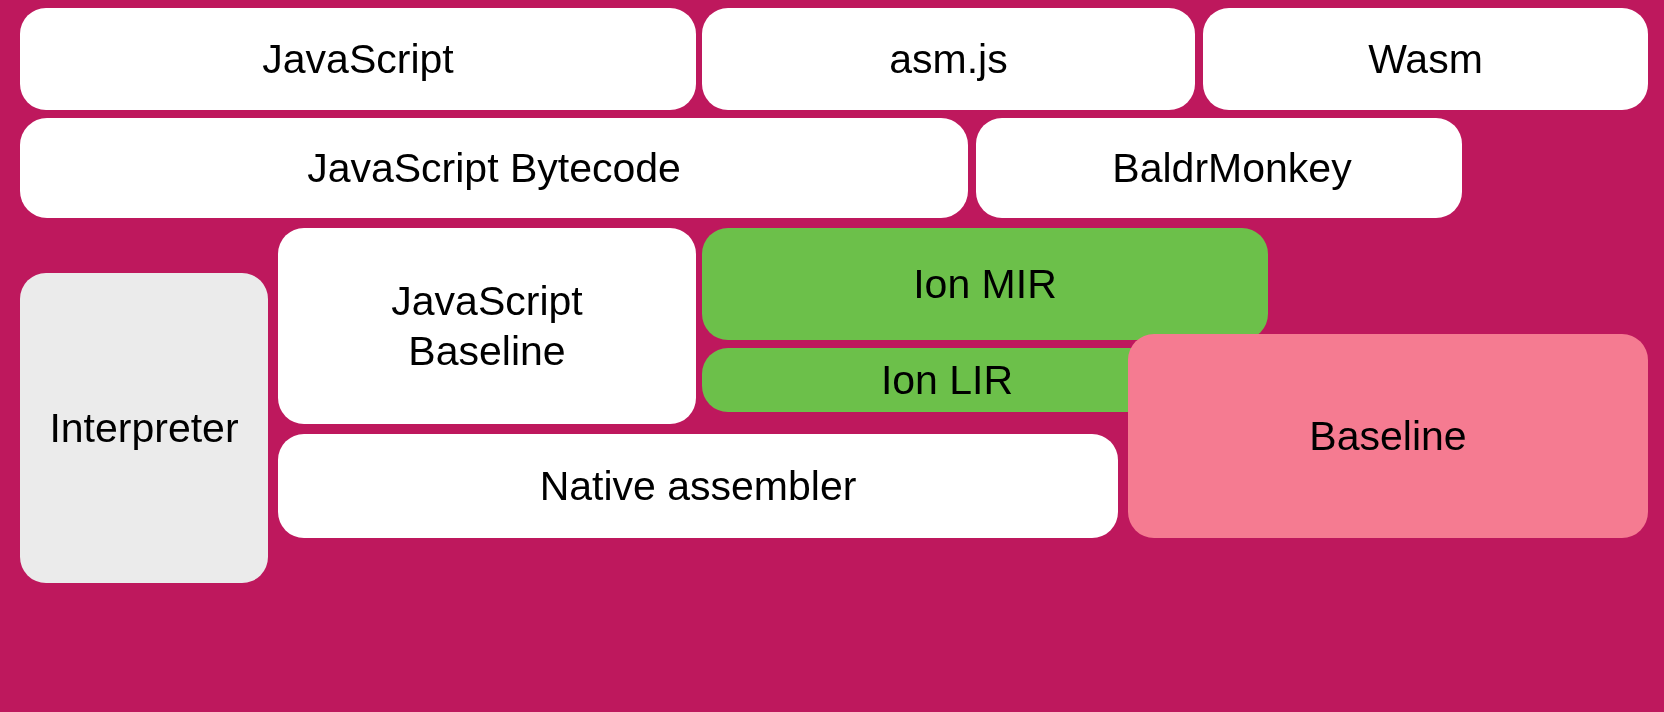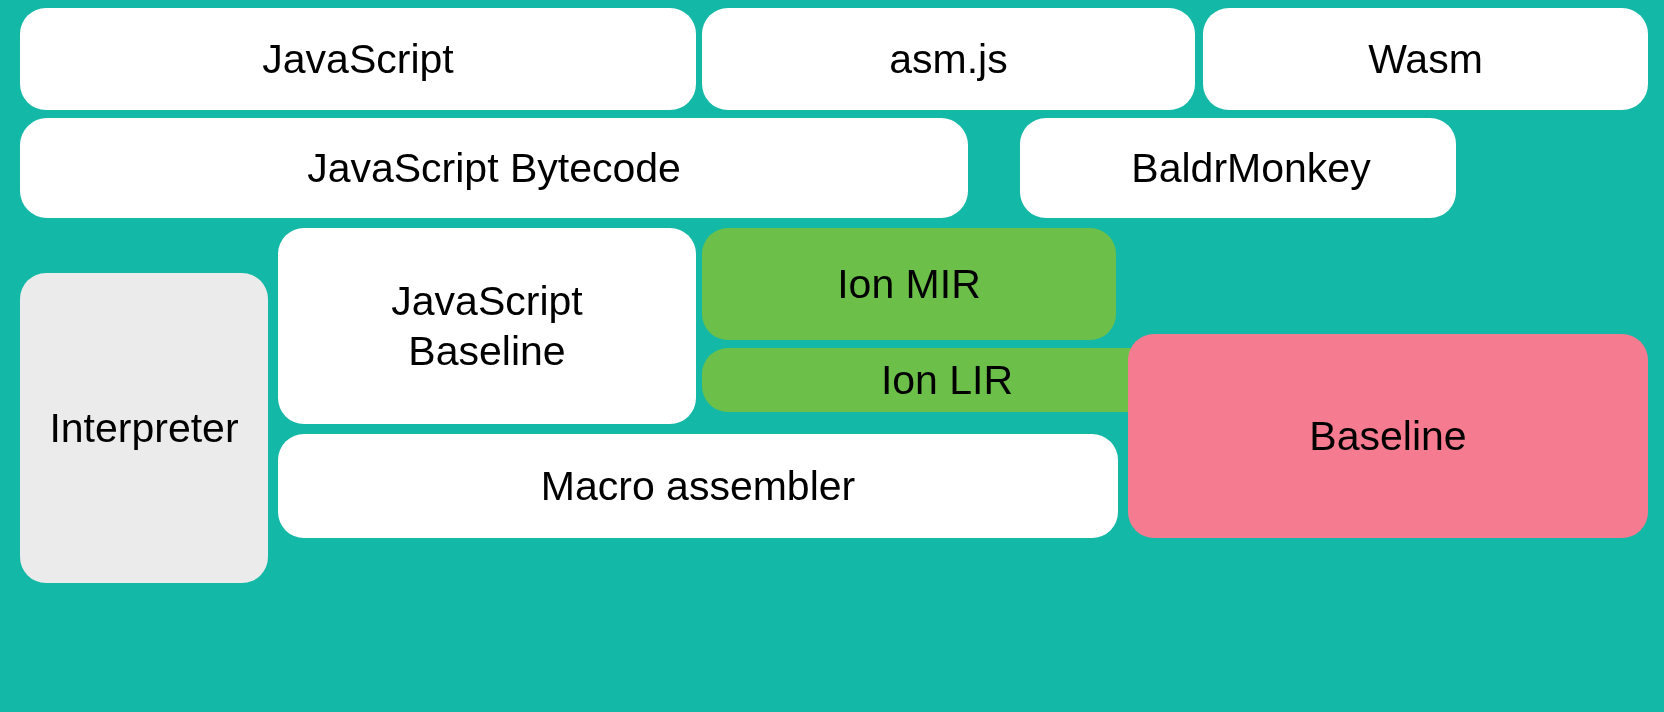--- a/index.html
+++ b/index.html
@@ -32,26 +32,26 @@
     user-select: none;
   }
   .fill-white { background: #ffffff; }
   .fill-gray  { background: #ebebeb; margin-top: 45px; }
   .fill-green { background: #6cc04a; }
   .fill-pink  { background: #f57b91; }
 </style>
 </head>
 <body>
 
-<div id="diagram" style="background: #14b8a6;">
+<div id="diagram" style="background: #be185d;">
     <div class="node fill-white" style="left: 20px; top: 8px; width: 676px; height: 102px;">JavaScript</div>
     <div class="node fill-white" style="left: 1203px; top: 8px; width: 445px; height: 102px;">Wasm</div>
     <div class="node fill-white" style="left: 702px; top: 8px; width: 493px; height: 102px;">asm.js</div>
     <div class="node fill-white" style="left: 20px; top: 118px; width: 948px; height: 100px; border-radius: 27px;">JavaScript Bytecode</div>
-    <div class="node fill-white" style="left: 1020px; top: 118px; width: 436px; height: 100px; padding-left: 26px;">BaldrMonkey</div>
+    <div class="node fill-white" style="left: 976px; top: 118px; width: 486px; height: 100px; padding-left: 26px;">BaldrMonkey</div>
     <div class="node fill-gray" style="left: 20px; top: 228px; width: 248px; height: 310px;">Interpreter</div>
     <div class="node fill-white" style="left: 278px; top: 228px; width: 418px; height: 196px;">JavaScript
 Baseline</div>
-    <div class="node fill-green" style="left: 702px; top: 228px; width: 414px; height: 112px;">Ion MIR</div>
+    <div class="node fill-green" style="left: 702px; top: 228px; width: 566px; height: 112px;">Ion MIR</div>
     <div class="node fill-green" style="left: 702px; top: 348px; width: 490px; height: 64px;">Ion LIR</div>
     <div class="node fill-pink" style="left: 1128px; top: 334px; width: 520px; height: 204px;">Baseline</div>
-    <div class="node fill-white" style="left: 278px; top: 434px; width: 840px; height: 104px;">Macro assembler</div>
+    <div class="node fill-white" style="left: 278px; top: 434px; width: 840px; height: 104px;">Native assembler</div>
   </div>
 
 </body></html>

